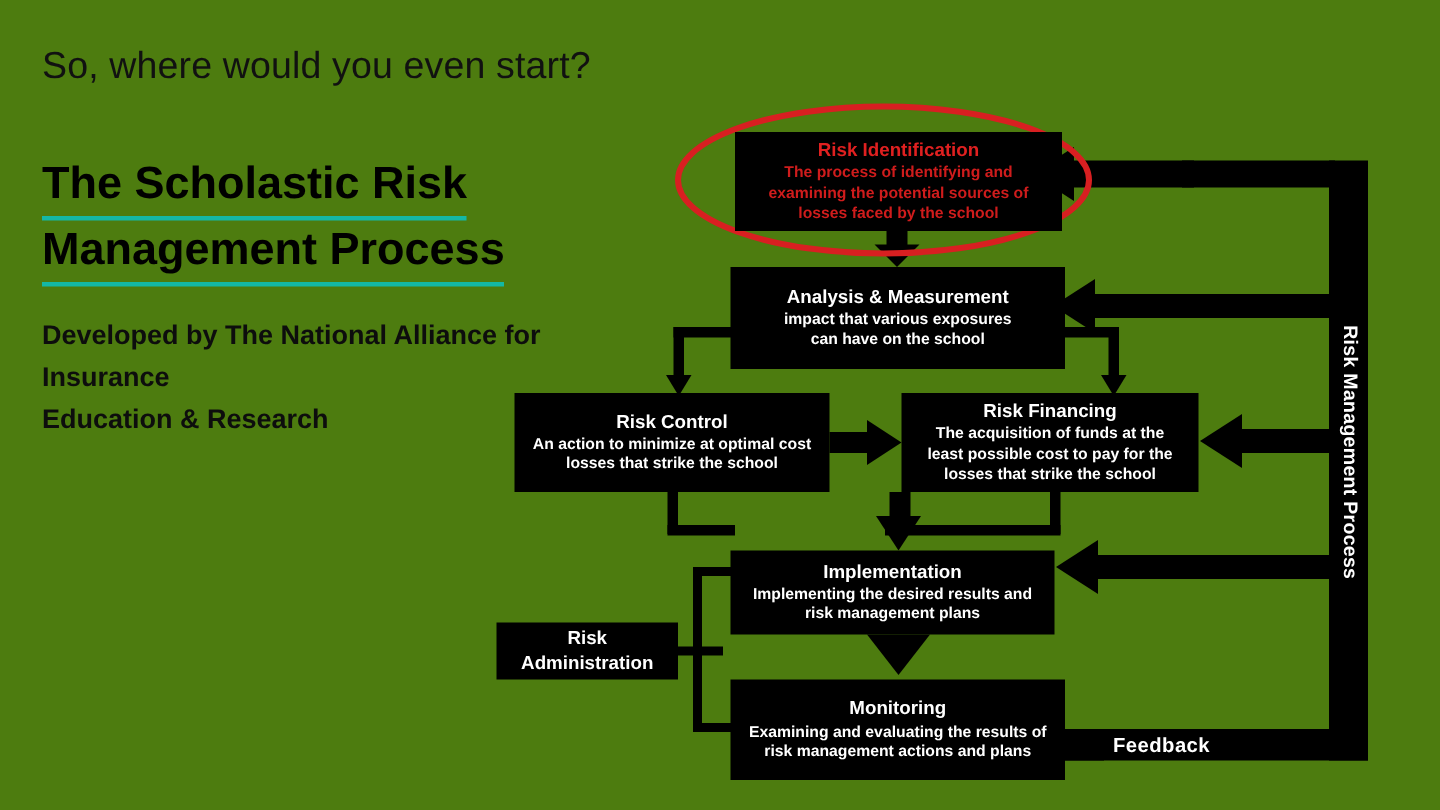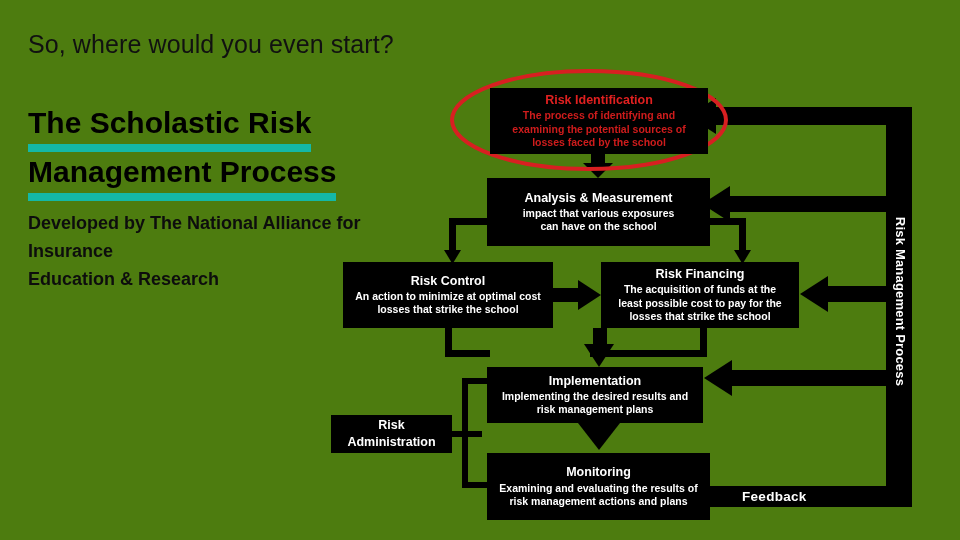--- a/index.html
+++ b/index.html
@@ -29,21 +29,21 @@
     position: absolute;
     left: 28px; top: 103px;
     width: 360px;
     font-size: 30px;
     font-weight: 700;
     line-height: 1.33;
     color: #000000;
   }
   .title-line {
     display: inline-block;
-    border-bottom: 8px solid #14b8a6;
+    border-bottom: 3px solid #14b8a6;
     padding-bottom: 1px;
   }
   .subtitle-block {
     position: absolute;
     left: 28px; top: 210px;
     width: 390px;
     font-size: 18px;
     font-weight: 600;
     line-height: 1.55;
     color: #0d0d0d;

